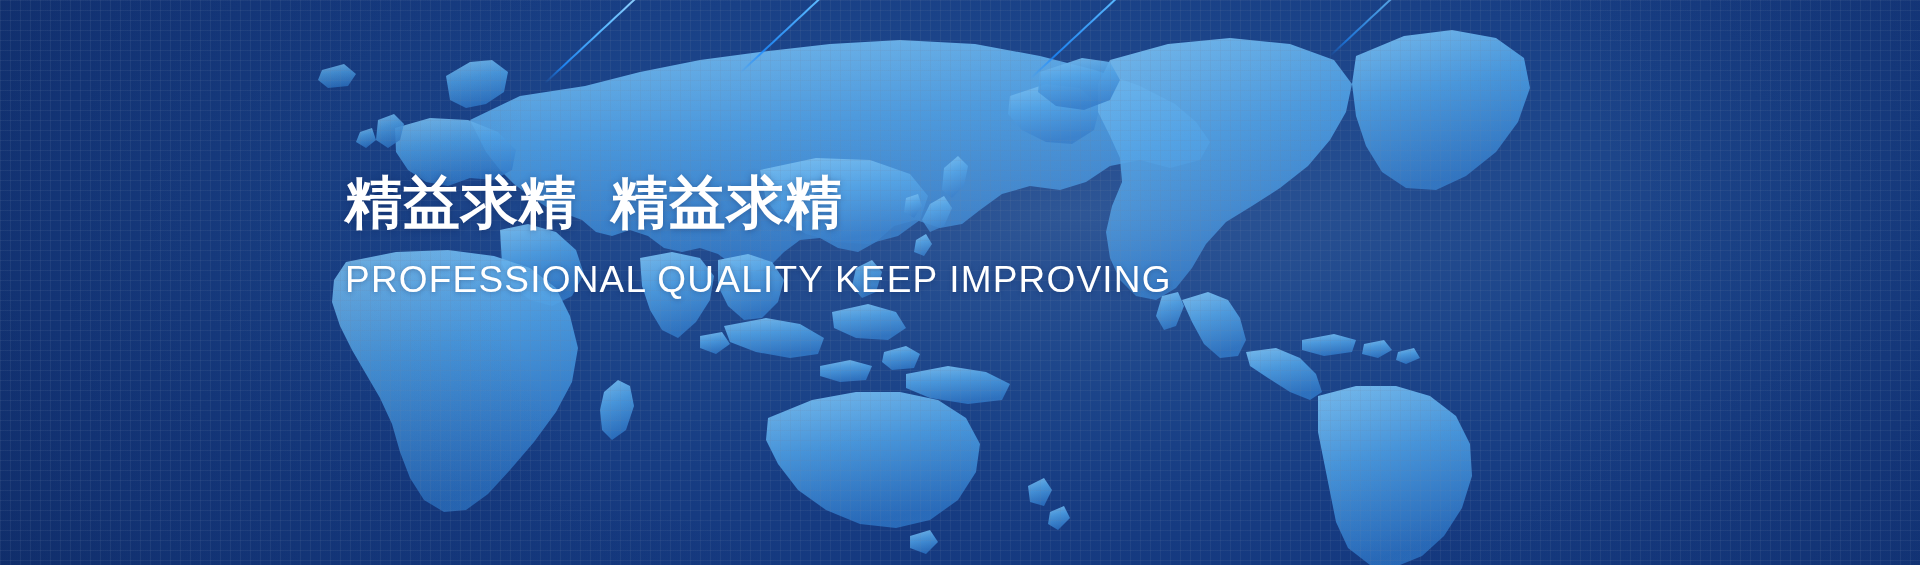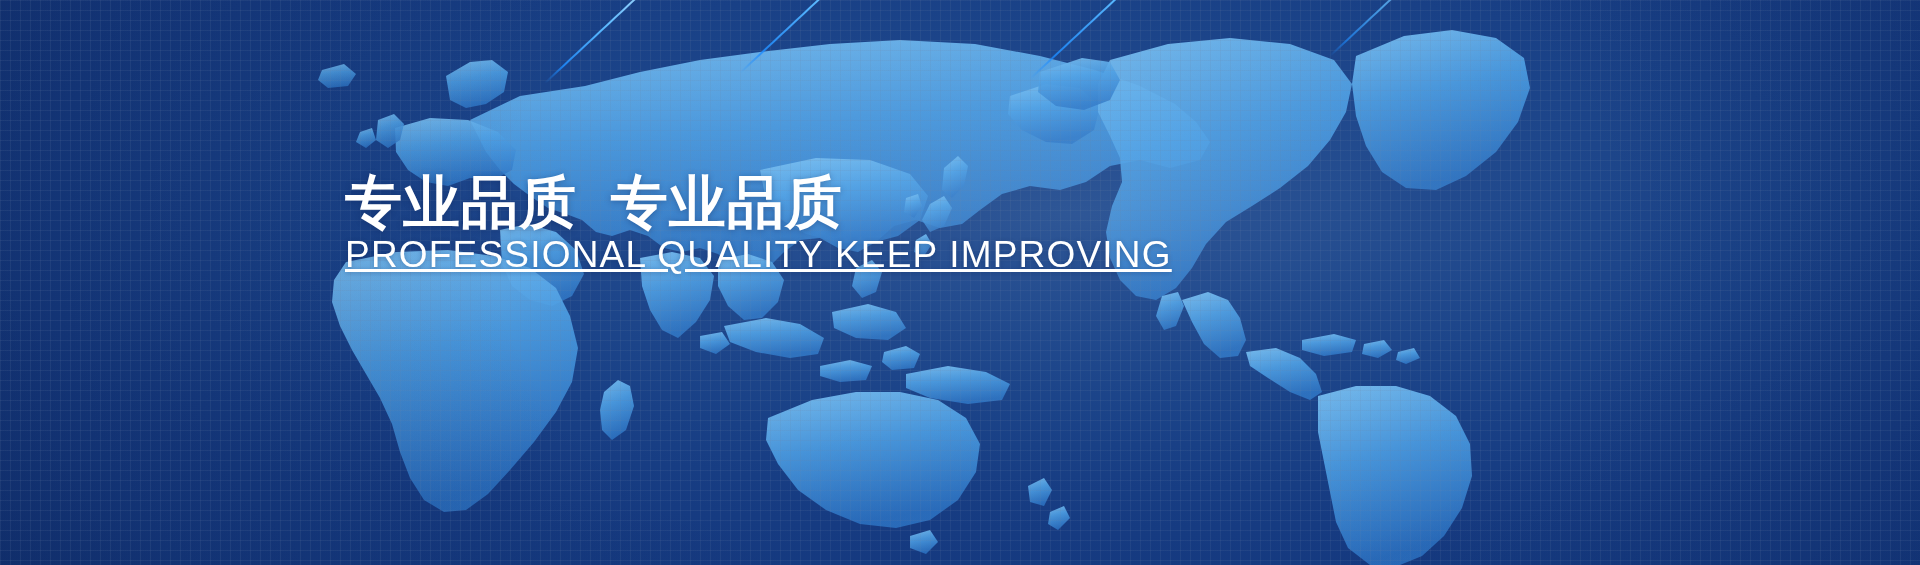--- a/index.html
+++ b/index.html
@@ -104,30 +104,29 @@
     font-size: 57px;
     line-height: 1.08;
     font-weight: 700;
     letter-spacing: 1px;
     white-space: pre;
     text-shadow: 0 1px 6px rgba(8,30,80,0.35);
     font-family: "Liberation Sans", "DejaVu Sans", sans-serif;
   }
 
   .subline {
-    margin: 0 0 0 0;
+    margin: 25px 0 0 0;
     color: #ffffff;
     font-size: 37px;
     line-height: 1.12;
     font-weight: 400;
     letter-spacing: 1.2px;
     white-space: pre;
     text-shadow: 0 1px 5px rgba(8,30,80,0.3);
     font-family: "Liberation Sans", "DejaVu Sans", sans-serif;
-    text-decoration: underline;
   }
 </style>
 </head>
 <body>
 
 <div class="banner">
 
   <div class="layer bg-base"></div>
 
   <div class="map-wrap">
@@ -245,17 +244,17 @@
 
   <div class="layer bg-grid-dark"></div>
   <div class="layer bg-grid"></div>
 
   <div class="streak streak-a"></div>
   <div class="streak streak-b"></div>
   <div class="streak streak-c"></div>
   <div class="streak streak-d"></div>
 
   <div class="copy">
-    <h1 class="headline">专业品质  专业品质</h1>
+    <h1 class="headline">精益求精  精益求精</h1>
     <p class="subline">PROFESSIONAL QUALITY KEEP IMPROVING</p>
   </div>
 
 </div>
 
 </body></html>

